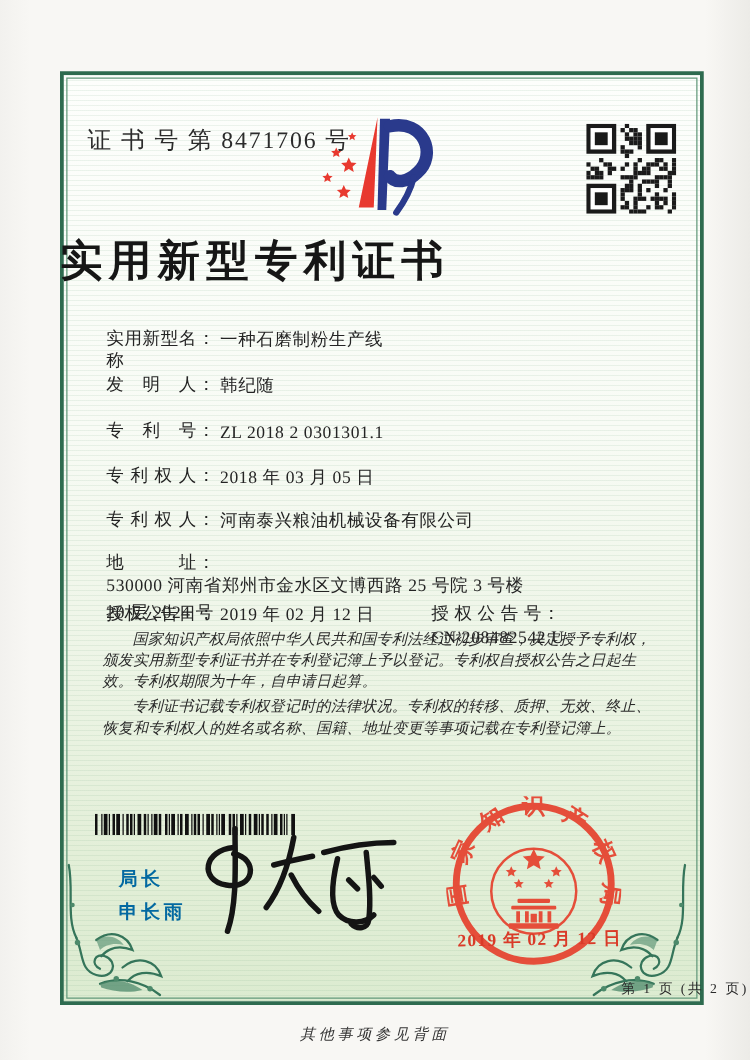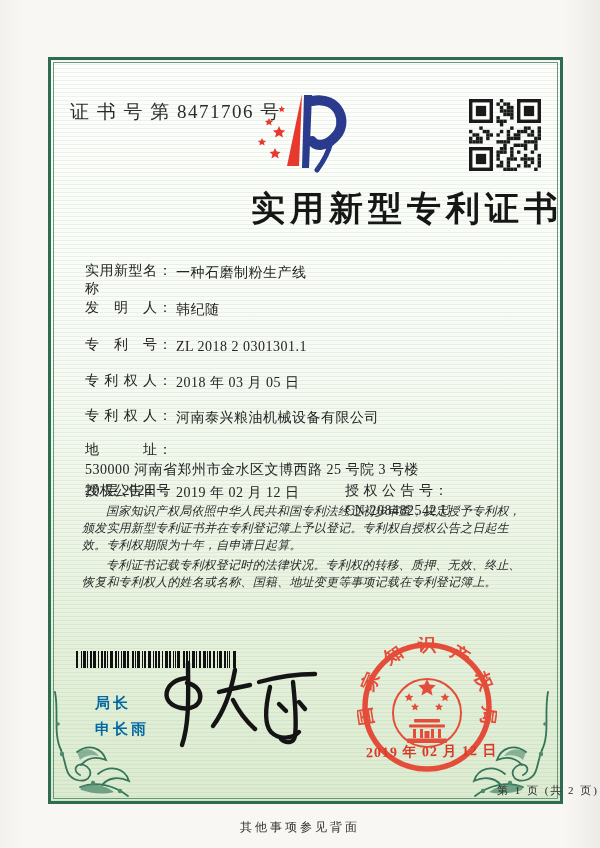--- a/index.html
+++ b/index.html
@@ -21,21 +21,21 @@
       linear-gradient(180deg,#fdfefc 0%,#f8fbf5 38%,#eef5e7 62%,#e3efd8 84%,#dcebd0 100%);
   }
   .frame::after{
     content:"";position:absolute;inset:2px;border:1px solid #63997b;pointer-events:none;
   }
   .abs{position:absolute;}
   .certno{
     left:70px;top:99px;font-size:19px;letter-spacing:1.5px;color:#2b2b2b;
   }
   .title{
-    left:48px;top:186px;width:515px;text-align:right;
+    left:48px;top:186px;width:515px;text-align:left;
     font-size:34px;font-weight:bold;letter-spacing:5px;color:#161616;
     font-family:"Liberation Serif",serif;
   }
   .field-row{left:85px;width:442px;font-size:14px;color:#242424;}
   .flabel{
     display:inline-block;width:72px;vertical-align:top;
     text-align:justify;text-align-last:justify;
   }
   .fcolon{display:inline-block;vertical-align:top;margin:0 4px 0 1px;}
   .fvalue{display:inline-block;vertical-align:top;width:352px;line-height:21px;letter-spacing:0.5px;}
@@ -53,21 +53,21 @@
   .seal-date{
     left:366px;top:743px;color:#d93a28;font-size:14px;font-weight:bold;
     letter-spacing:1px;transform:rotate(-1deg);
   }
   .page-footer{
     left:60px;top:783px;width:539px;text-align:right;
     font-size:11px;letter-spacing:2px;color:#2b2b2b;
   }
   .back-note{
     left:0;top:819px;width:600px;text-align:center;
-    font-size:12px;letter-spacing:3px;color:#333;
+    font-size:12px;letter-spacing:3px;color:#333;font-style:italic;
   }
   .flourish{width:100px;height:112px;}
   .flourish.right{transform:scaleX(-1);}
   svg{display:block;}
 </style>
 </head>
 <body>
 
 <div class="page">
 

